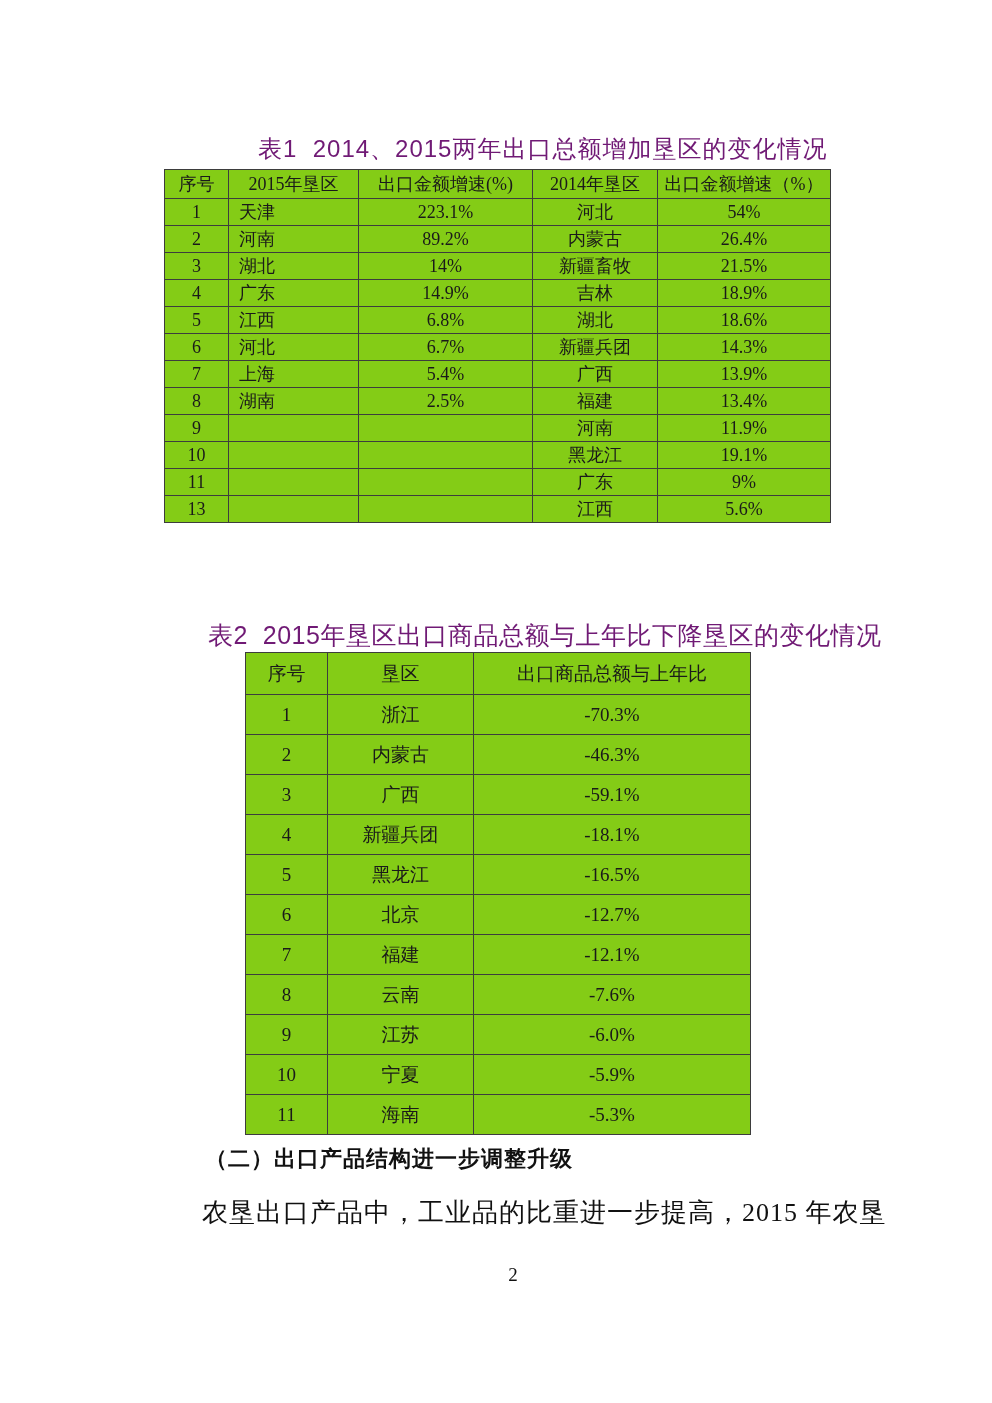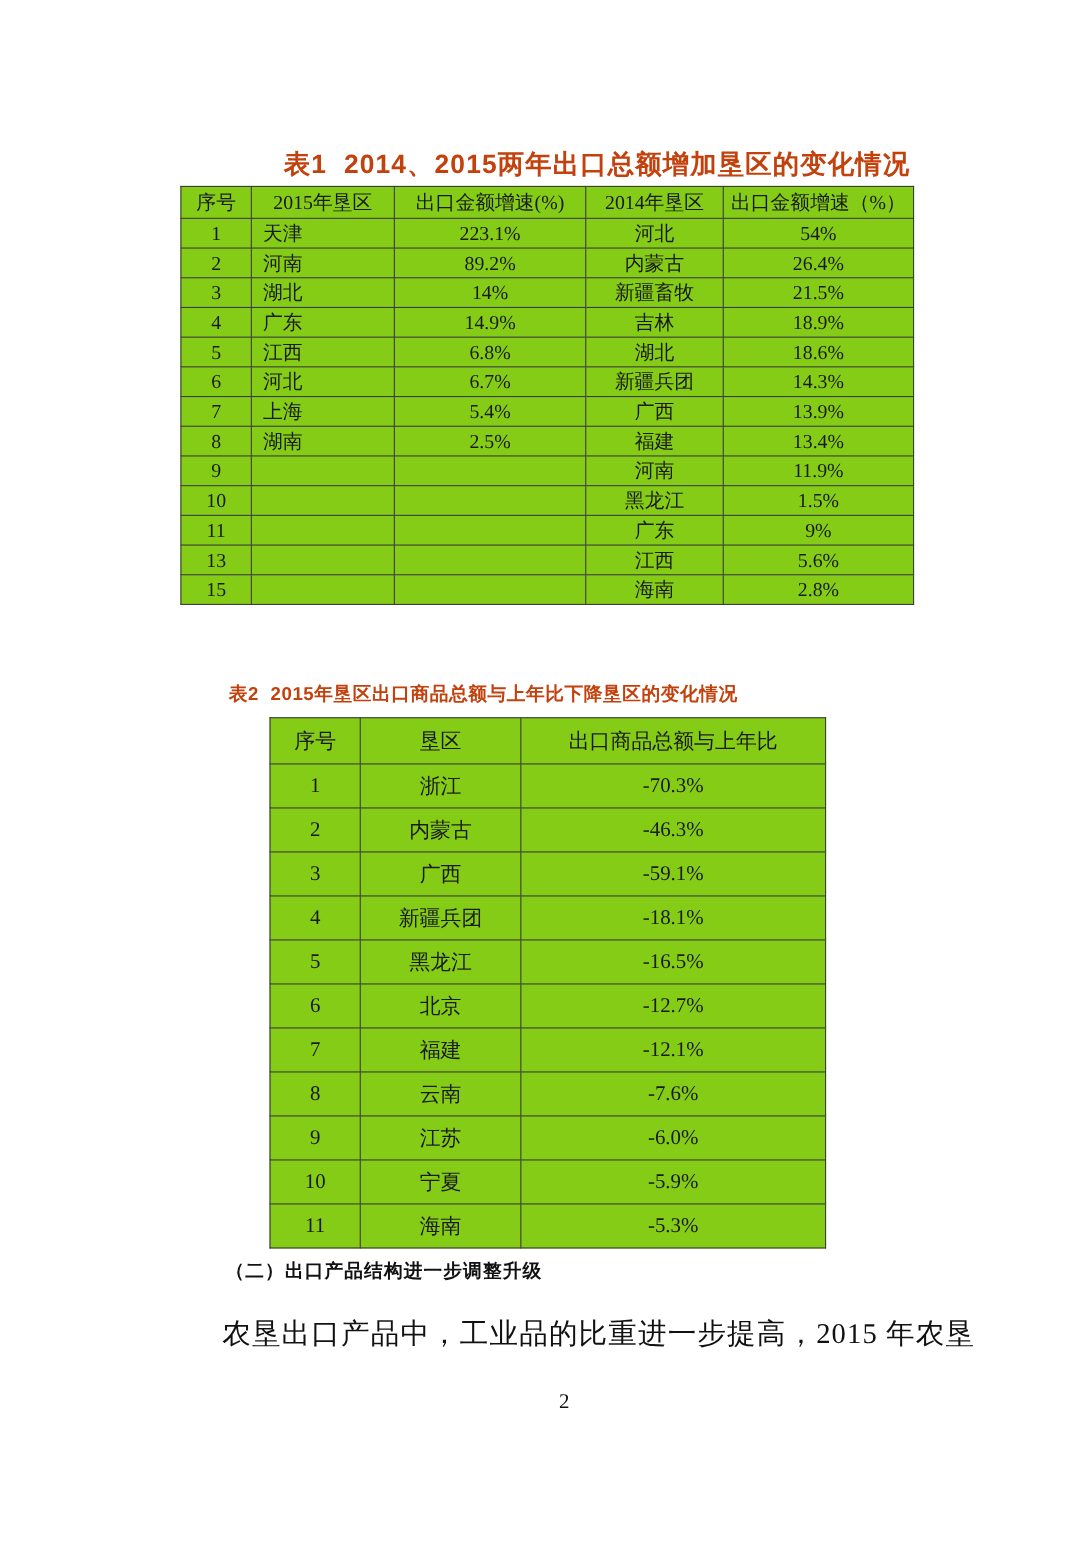--- a/index.html
+++ b/index.html
@@ -11,34 +11,34 @@
     position: relative;
     width: 992px;
     height: 1403px;
     overflow: hidden;
     color: #151515;
     font-family: "Liberation Serif", serif;
   }
   .tbl-title {
     position: absolute;
     font-family: "Liberation Sans", sans-serif;
-    font-weight: bold;
+    font-weight: normal;
     white-space: pre;
-    color: #c2410c;
+    color: #701a75;
   }
   #title1 {
     left: 258px;
     top: 133px;
     font-size: 24px;
     letter-spacing: 1px;
   }
   #title2 {
     left: 208px;
     top: 619px;
-    font-size: 17px;
+    font-size: 25px;
     letter-spacing: 0.5px;
   }
   table {
     position: absolute;
     border-collapse: collapse;
     table-layout: fixed;
     background: #84cc16;
   }
   th, td {
     border: 1px solid #3d3d3d;
@@ -70,21 +70,21 @@
     font-size: 19px;
   }
   #table2 thead tr { height: 42px; }
   #table2 tbody tr { height: 40px; }
   #section-heading {
     position: absolute;
     left: 205px;
     top: 1144px;
     font-family: "Liberation Serif", serif;
     font-weight: bold;
-    font-size: 17px;
+    font-size: 22px;
     letter-spacing: 1px;
     white-space: pre;
     color: #111;
   }
   #paragraph {
     position: absolute;
     left: 202px;
     top: 1195px;
     font-family: "Liberation Serif", serif;
     font-size: 26px;
@@ -192,42 +192,35 @@
           <td></td>
           <td></td>
           <td>河南</td>
           <td>11.9%</td>
         </tr>
         <tr>
           <td>10</td>
           <td></td>
           <td></td>
           <td>黑龙江</td>
-          <td>1.5%</td>
+          <td>19.1%</td>
         </tr>
         <tr>
           <td>11</td>
           <td></td>
           <td></td>
           <td>广东</td>
           <td>9%</td>
         </tr>
         <tr>
           <td>13</td>
           <td></td>
           <td></td>
           <td>江西</td>
           <td>5.6%</td>
-        </tr>
-        <tr>
-          <td>15</td>
-          <td></td>
-          <td></td>
-          <td>海南</td>
-          <td>2.8%</td>
         </tr>
       </tbody>
   </table>
 
   <div id="title2" class="tbl-title">表2  2015年垦区出口商品总额与上年比下降垦区的变化情况</div>
 
   <table id="table2">
     <colgroup>
       <col style="width:82px">
       <col style="width:146px">

